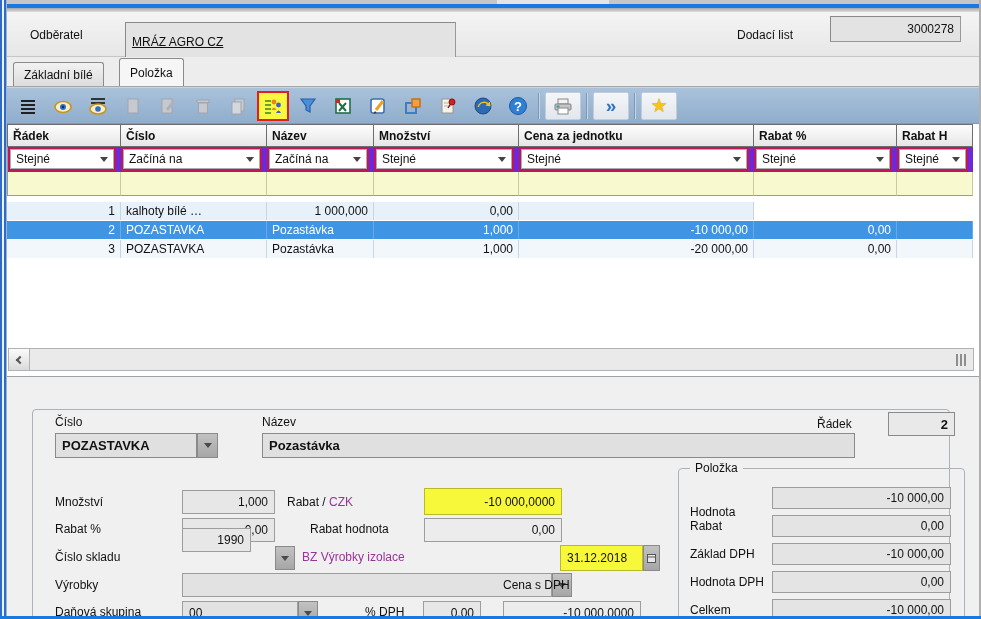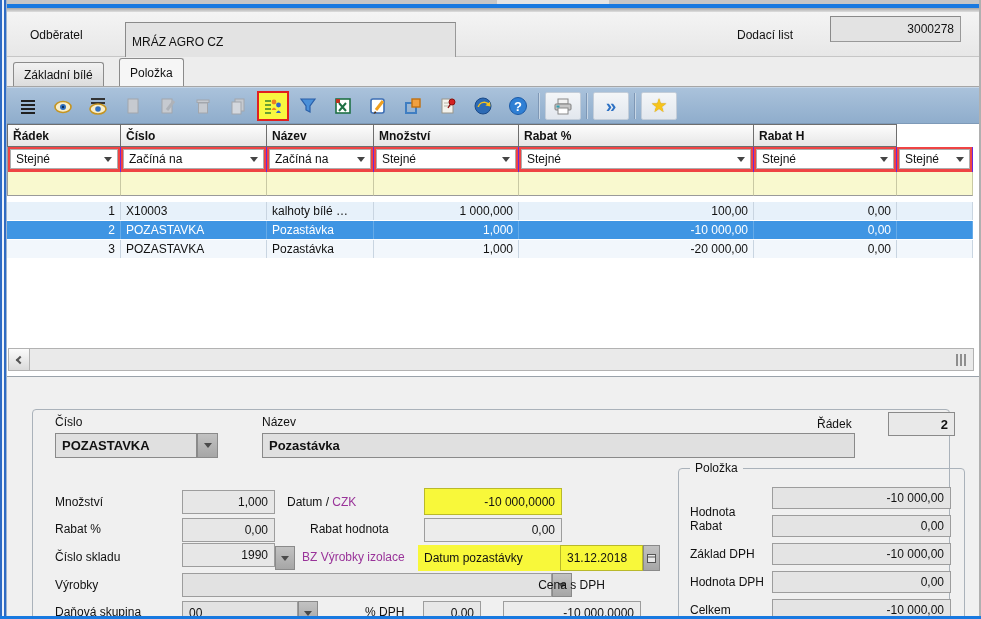--- a/index.html
+++ b/index.html
@@ -12,41 +12,41 @@
   #edge-top{position:absolute;left:0;right:0;top:0;height:12px;background:#c6c6c6;z-index:49;}
   #edge-top .lightseg{position:absolute;left:497px;top:0;width:112px;height:4px;background:#e4e4e4;}
   #edge-top .blueline{position:absolute;left:0;right:0;top:4px;height:4px;background:#1879e0;}
   #edge-top .grad{position:absolute;left:0;right:0;top:8px;height:4px;background:linear-gradient(#a6a6a6,#dedede);}
   #edge-bottom{position:absolute;left:0;right:0;bottom:0;height:3px;background:#1879e0;z-index:50;}
   
   #dochdr{position:absolute;left:7px;right:2px;top:12px;height:45px;background:linear-gradient(#f4f4f4,#e7e7e7);border-bottom:1px solid #c6c6c6;}
   .lbl{position:absolute;color:#111;}
   .field{position:absolute;background:#e3e3e3;border:1px solid #999;border-top-color:#8a8a8a;border-left-color:#8a8a8a;display:flex;align-items:center;padding:0 6px;}
   .field.ar{justify-content:flex-end;}
-  #f-customer{left:118px;top:10px;width:331px;height:40px;}
+  #f-customer{left:118px;top:10px;width:331px;height:40px;text-decoration:underline;}
   #f-docnum{left:823px;top:4px;width:131px;height:26px;}
   
   #tabbar{position:absolute;left:7px;right:2px;top:57px;height:30px;background:#ededed;border-bottom:1px solid #a6a6a6;}
   .tab{position:absolute;bottom:0;display:flex;align-items:center;justify-content:center;border:1px solid #8b8b8b;border-bottom:none;border-radius:3px 3px 0 0;padding:0 10px;}
   #tab-basic{left:6px;height:24px;background:linear-gradient(#f2f2f2,#dcdcdc);}
   #tab-items{left:112px;height:28px;background:#f6f6f6;z-index:2;}
   
   #toolbar{position:absolute;left:7px;right:2px;top:87px;height:37px;background:linear-gradient(#aac2db,#8fadcc);border-top:1px solid #c5d5e6;border-bottom:1px solid #7e9ab8;display:flex;align-items:center;padding-left:6px;gap:5px;}
   .tbtn{width:30px;height:28px;display:flex;align-items:center;justify-content:center;flex:0 0 auto;}
   .tbtn.lt{background:linear-gradient(#f4f6f8,#e2e7ee);border:1px solid #c3cdd9;border-radius:2px;width:36px;}
   .tbtn.hl{background:#f8f840;outline:2px solid #e02020;outline-offset:-1px;}
   .tsep{width:2px;height:26px;flex:0 0 auto;background:linear-gradient(90deg,#7e97b5 0 1px,#c7d6e5 1px 2px);}
   .chev{font-size:19px;font-weight:bold;color:#2f72c4;line-height:1;}
   .star{font-size:19px;color:#f6c41c;text-shadow:0 0 1px #b8860b;line-height:1;}
   
   #grid{position:absolute;left:7px;right:2px;top:124px;height:252px;background:#fff;}
   .grow{display:grid;grid-template-columns:114px 146px 107px 145px 235px 143px 76px;width:966px;}
   .hc{height:23px;background:linear-gradient(#fdfdfd,#e6e6e6);border:1px solid #6e6e6e;border-left:none;font-weight:bold;display:flex;align-items:center;padding:0 5px;}
   .hc:first-child{border-left:1px solid #6e6e6e;}
-  .fc{height:25px;background:#ef4444;border-right:1px solid #6d28d9;padding:2px;}
+  .fc{height:25px;background:#be185d;border-right:5px solid #6d28d9;padding:2px;}
   .fc:first-child{border-left:1px solid #9a9a9a;}
   .combo{height:20px;background:#fff;border:1px solid #adadad;display:flex;align-items:center;justify-content:space-between;padding:0 5px;}
   .combo .tri{width:0;height:0;border-left:4px solid transparent;border-right:4px solid transparent;border-top:5px solid #444;}
   .yc{height:24px;background:#f9f9cf;border-right:1px solid #c9c9a4;border-bottom:1px solid #9a9a9a;}
   .yc:first-child{border-left:1px solid #9a9a9a;}
   .spacer{height:6px;}
   .dc{height:18px;border-right:1px solid #c9d5e1;display:flex;align-items:center;padding:0 5px;white-space:nowrap;overflow:hidden;}
   .dc.ar{justify-content:flex-end;}
   .dr.r0 .dc{background:#e7f1fa;}
   .dr.r2 .dc{background:#f2f7fc;}
@@ -227,20 +227,21 @@
         <span class="star">★</span>
       </div>
   </div>
 
   <div id="grid">
     <div class="grow">
       <div class="hc">Řádek</div>
       <div class="hc">Číslo</div>
       <div class="hc">Název</div>
       <div class="hc">Množství</div>
+      <div class="hc">Cena za jednotku</div>
       <div class="hc">Rabat %</div>
       <div class="hc">Rabat H</div>
     </div>
     <div class="grow">
       <div class="fc">
           <div class="combo">
             <span>Stejné</span>
             <span class="tri"></span>
           </div>
         </div>
@@ -286,24 +287,22 @@
       <div class="yc"></div>
       <div class="yc"></div>
       <div class="yc"></div>
       <div class="yc"></div>
       <div class="yc"></div>
       <div class="yc"></div>
     </div>
     <div class="spacer"></div>
     <div class="grow dr r0">
       <div class="dc ar">1</div>
-      <div class="dc">X10003</div>
       <div class="dc">kalhoty bílé …</div>
       <div class="dc ar">1 000,000</div>
-      <div class="dc ar">100,00</div>
       <div class="dc ar">0,00</div>
       <div class="dc"></div>
     </div>
     <div class="grow dr sel">
       <div class="dc ar">2</div>
       <div class="dc">POZASTAVKA</div>
       <div class="dc">Pozastávka</div>
       <div class="dc ar">1,000</div>
       <div class="dc ar">-10 000,00</div>
       <div class="dc ar">0,00</div>
@@ -340,49 +339,48 @@
       </div>
 
     <div class="plabel" style="left:255px;top:38px;">Název</div>
     <div class="pfield bold" style="left:255px;top:56px;width:593px;height:25px;">Pozastávka</div>
 
     <div class="plabel" style="left:810px;top:40px;">Řádek</div>
     <div class="pfield bold ar" style="left:881px;top:35px;width:67px;height:24px;background:#e9e9e9;">2</div>
 
     <div class="plabel" style="left:48px;top:118px;">Množství</div>
     <div class="pfield ar" style="left:175px;top:113px;width:93px;height:24px;">1,000</div>
-    <div class="plabel" style="left:280px;top:118px;"><span>Datum /</span> <span class="purple">CZK</span></div>
+    <div class="plabel" style="left:280px;top:118px;"><span>Rabat /</span> <span class="purple">CZK</span></div>
     <div class="pfield yel ar" style="left:417px;top:111px;width:138px;height:27px;">-10 000,0000</div>
 
     <div class="plabel" style="left:48px;top:145px;">Rabat %</div>
     <div class="pfield ar" style="left:175px;top:141px;width:93px;height:24px;">0,00</div>
     <div class="plabel" style="left:303px;top:145px;">Rabat hodnota</div>
     <div class="pfield ar" style="left:417px;top:141px;width:138px;height:24px;background:#ececec;">0,00</div>
 
     <div class="plabel" style="left:48px;top:173px;">Číslo skladu</div>
-    <div class="pfield ar" style="left:175px;top:166px;width:93px;height:24px;">1990</div>
+    <div class="pfield ar" style="left:175px;top:151px;width:69px;height:24px;">1990</div>
     <div class="ddbtn" style="left:268px;top:169px;width:20px;height:24px;">
         <span class="tri"></span>
       </div>
     <div class="plabel purple" style="left:295px;top:173px;">BZ Výrobky izolace</div>
-    <div class="ylabel" style="left:411px;top:168px;width:142px;height:26px;">Datum pozastávky</div>
     <div class="pfield yel" style="left:553px;top:168px;width:83px;height:26px;">31.12.2018</div>
     <div class="ddbtn" style="left:636px;top:168px;width:17px;height:26px;">
         <svg width="9" height="9">
           <rect x="0.5" y="0.5" width="8" height="8" fill="#e8e8e8" stroke="#555"></rect>
           <line x1="0" y1="3" x2="9" y2="3" stroke="#555"></line>
         </svg>
       </div>
 
     <div class="plabel" style="left:48px;top:201px;">Výrobky</div>
     <div class="pfield" style="left:175px;top:196px;width:370px;height:24px;background:#e2e2e2;"></div>
     <div class="ddbtn" style="left:545px;top:196px;width:20px;height:24px;">
         <span class="tri"></span>
       </div>
-    <div class="plabel" style="left:496px;top:201px;width:137px;text-align:center;">Cena s DPH</div>
+    <div class="plabel" style="left:496px;top:201px;width:137px;text-align:left;">Cena s DPH</div>
 
     <div class="plabel" style="left:48px;top:228px;text-align:right;">Daňová skupina</div>
     <div class="pfield" style="left:175px;top:224px;width:116px;height:24px;background:#e2e2e2;">00</div>
     <div class="ddbtn" style="left:291px;top:224px;width:20px;height:24px;">
         <span class="tri"></span>
       </div>
     <div class="plabel" style="left:358px;top:228px;width:50px;text-align:left;">% DPH</div>
     <div class="pfield ar" style="left:416px;top:224px;width:58px;height:24px;">0,00</div>
     <div class="pfield ar" style="left:496px;top:224px;width:138px;height:24px;background:#ececec;">-10 000,0000</div>
 

